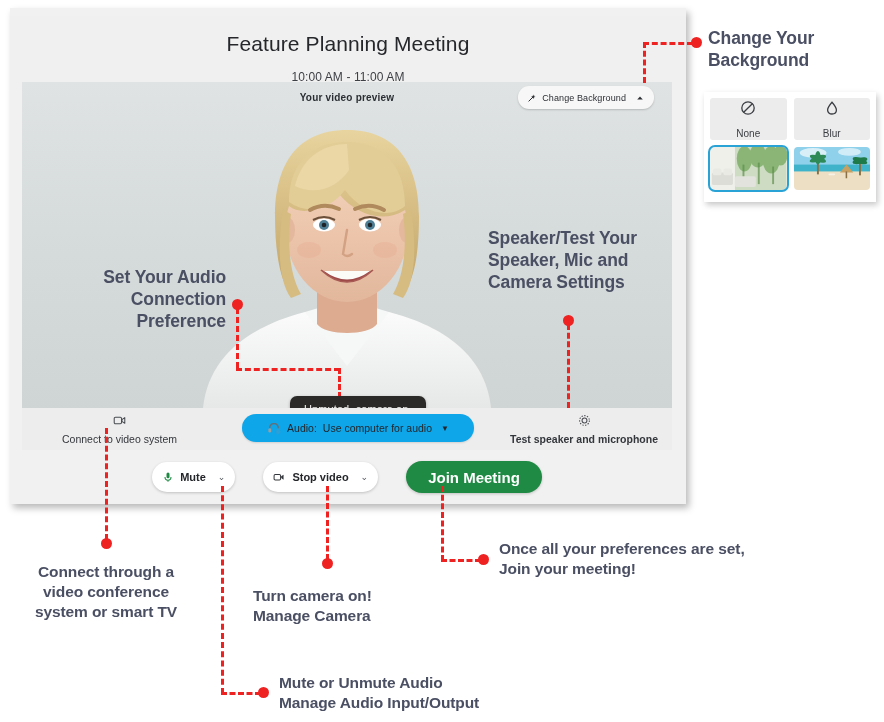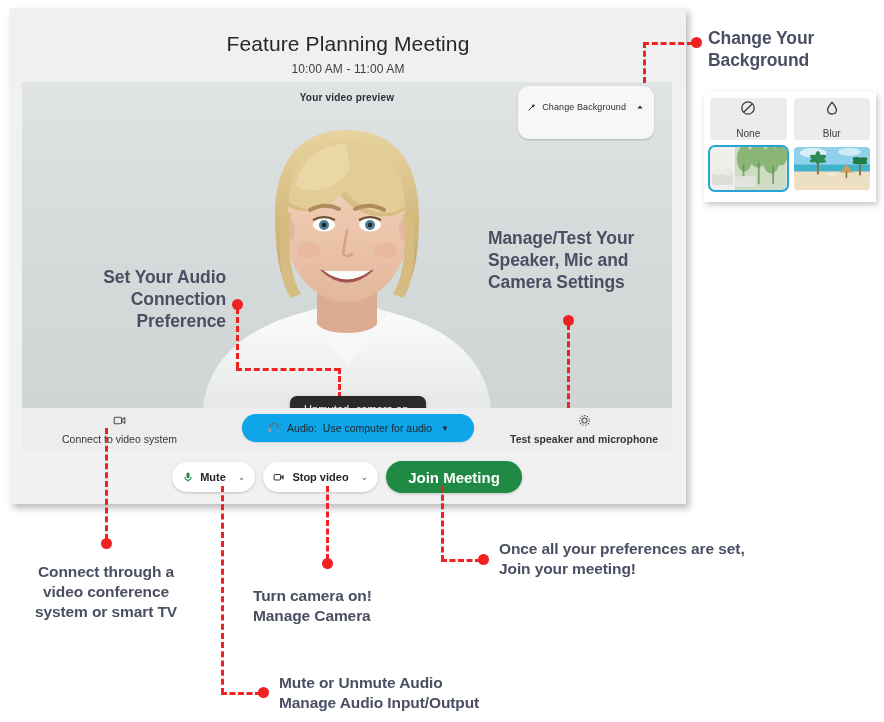--- a/index.html
+++ b/index.html
@@ -19,21 +19,21 @@
   #meeting-header{
     position:absolute;left:0;top:8px;width:676px;height:74px;
     background:#f1f0f0;
     display:flex;flex-direction:column;align-items:center;justify-content:flex-start;
     padding-top:16px;box-sizing:border-box;
   }
   #meeting-title{
     font-size:21px;color:#25272b;letter-spacing:.1px;line-height:24px;
   }
   #meeting-time{
-    font-size:12px;color:#3c3f44;margin-top:6px;letter-spacing:.1px;
+    font-size:12px;color:#3c3f44;margin-top:14px;letter-spacing:.1px;
   }
 
   
   #video-preview{
     position:absolute;left:12px;top:74px;width:650px;height:326px;
     background:#d9dedd;overflow:hidden;
   }
   #video-bg{
     position:absolute;inset:0;
     background:
@@ -43,21 +43,21 @@
     position:absolute;left:0;top:0;width:100%;height:30px;
     display:flex;align-items:center;justify-content:center;
     z-index:6;
   }
   #video-preview-label{
     font-size:10px;font-weight:bold;color:#2b2e33;letter-spacing:.2px;
   }
   #change-bg-btn{
     position:absolute;right:18px;top:4px;height:21px;
     background:#f7f7f7;border-radius:11px;
-    display:flex;gap:5px;padding:16px 9px;
+    display:flex;align-items:center;gap:5px;padding:1px 9px;
     box-shadow:0 1px 2px rgba(0,0,0,.18);
     font-size:9px;color:#2b2e33;letter-spacing:.1px;z-index:7;
   }
   #change-bg-btn .wand{display:inline-block;width:10px;height:10px;}
   #change-bg-btn .up{display:inline-block;width:10px;height:10px;margin-left:4px;}
 
   
   #person{
     position:absolute;left:50%;top:16px;transform:translateX(-50%);
     width:300px;height:310px;
@@ -85,21 +85,21 @@
     display:flex;align-items:center;justify-content:center;gap:6px;
     box-shadow:0 1px 2px rgba(0,0,0,.12);
     font-size:10.5px;color:#24262a;
   }
   #audio-select .lbl-strong{font-weight:normal;}
   .caret{font-size:8px;color:#24262a;margin-left:3px;}
 
   
   #action-bar{
     position:absolute;left:12px;top:442px;width:650px;height:54px;
-    background:#f1f1f1;display:flex;align-items:center;justify-content:center;gap:8px;
+    background:#f1f1f1;display:flex;align-items:center;justify-content:center;gap:28px;
   }
   .pill-btn{
     height:30px;background:#ffffff;border-radius:15px;
     display:flex;align-items:center;gap:6px;padding:0 10px;
     box-shadow:0 1px 3px rgba(0,0,0,.2);
     font-size:11px;color:#24262a;font-weight:bold;
   }
   .pill-btn .caret{font-size:9px;color:#55585d;margin-left:6px;font-weight:normal;}
   #join-meeting-btn{
     height:32px;background:#1f8a43;border-radius:16px;
@@ -365,21 +365,21 @@
     <div>Set Your Audio</div>
     <div>Connection</div>
     <div>Preference</div>
   </div>
   <div class="dot" style="left:232px;top:299px;"></div>
   <div class="vline" style="left:236px;top:308px;height:60px;"></div>
   <div class="hline" style="left:236px;top:368px;width:104px;"></div>
   <div class="vline" style="left:338px;top:368px;height:38px;"></div>
 
   <div class="ann" style="left:488px;top:227px;text-align:left;">
-    <div>Manage/Test Your</div>
+    <div>Speaker/Test Your</div>
     <div>Speaker, Mic and</div>
     <div>Camera Settings</div>
   </div>
   <div class="dot" style="left:563px;top:315px;"></div>
   <div class="vline" style="left:567px;top:324px;height:84px;"></div>
 
   <div class="ann small" style="left:10px;top:562px;width:192px;text-align:center;">
     <div>Connect through a</div>
     <div>video conference</div>
     <div>system or smart TV</div>

